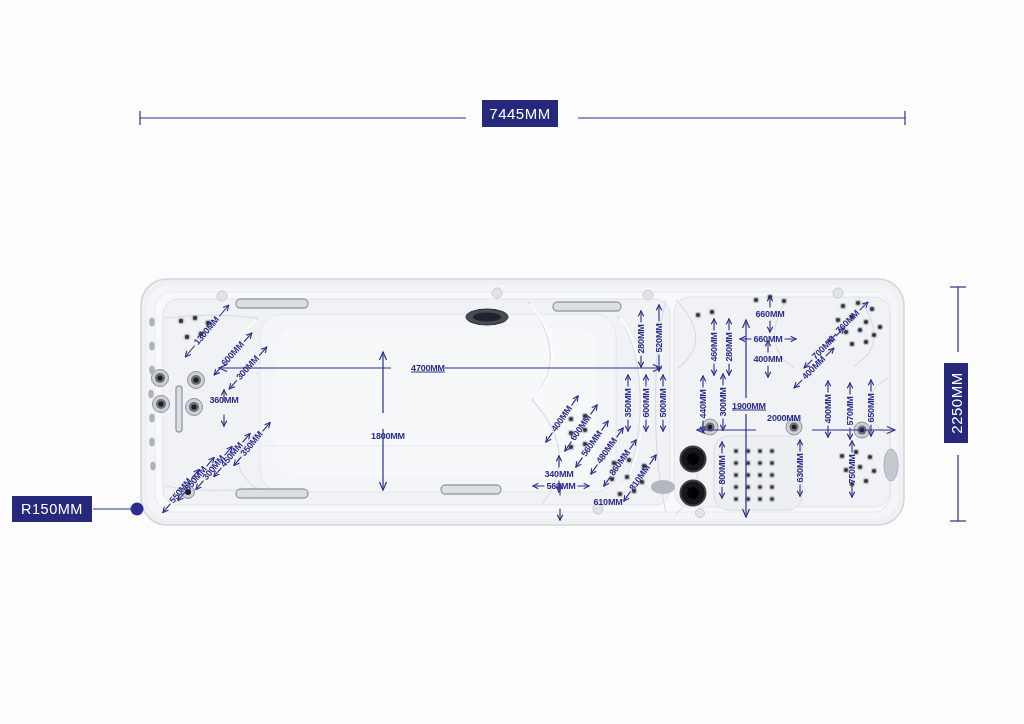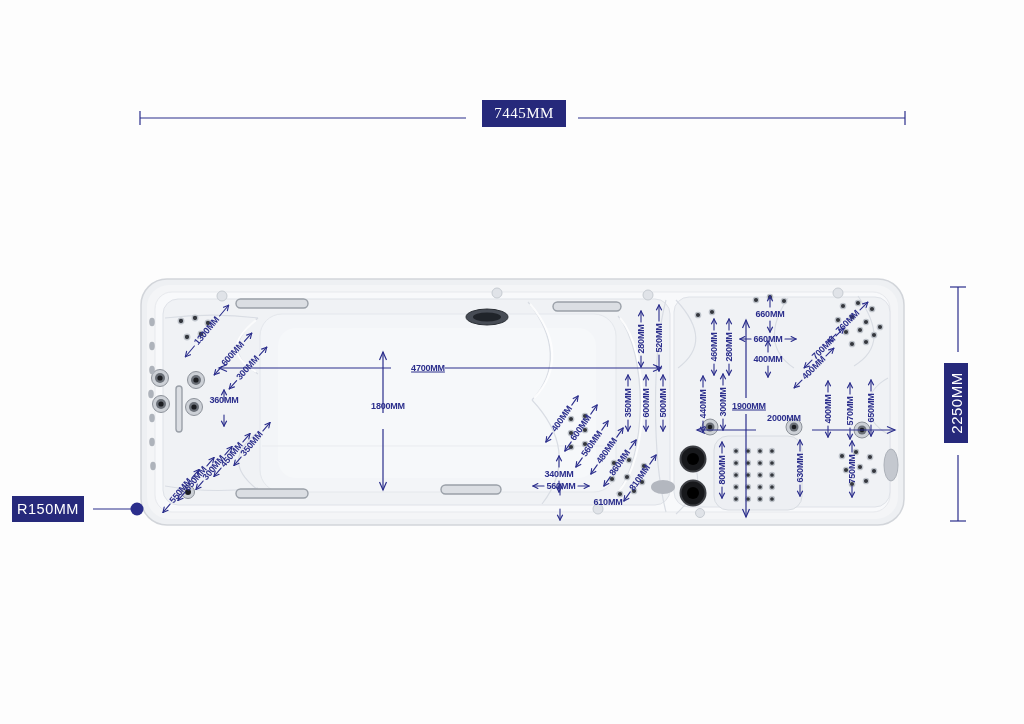--- a/index.html
+++ b/index.html
@@ -486,21 +486,21 @@
       <div class="dim-label" style="left: 207px; top: 331px; transform: translate(-50%, -50%) rotate(-50deg);">1300MM</div>
       <div class="dim-label" style="left: 233px; top: 354px; transform: translate(-50%, -50%) rotate(-48deg);">600MM</div>
       <div class="dim-label" style="left: 248px; top: 368px; transform: translate(-50%, -50%) rotate(-48deg);">300MM</div>
       <div class="dim-label" style="left: 224px; top: 400px; transform: translate(-50%, -50%) rotate(0deg);">360MM</div>
       <div class="dim-label" style="left: 252px; top: 444px; transform: translate(-50%, -50%) rotate(-50deg);">350MM</div>
       <div class="dim-label" style="left: 232px; top: 455px; transform: translate(-50%, -50%) rotate(-50deg);">450MM</div>
       <div class="dim-label" style="left: 214px; top: 468px; transform: translate(-50%, -50%) rotate(-50deg);">300MM</div>
       <div class="dim-label" style="left: 196px; top: 479px; transform: translate(-50%, -50%) rotate(-50deg);">650MM</div>
       <div class="dim-label" style="left: 181px; top: 491px; transform: translate(-50%, -50%) rotate(-50deg);">550MM</div>
       <div class="dim-label" style="left: 428px; top: 368px; transform: translate(-50%, -50%) rotate(0deg); text-decoration: underline;">4700MM</div>
-      <div class="dim-label" style="left: 388px; top: 406px; transform: translate(-50%, -50%) rotate(0deg); text-align: right;">1800MM</div>
+      <div class="dim-label" style="left: 388px; top: 436px; transform: translate(-50%, -50%) rotate(0deg); text-align: right;">1800MM</div>
       <div class="dim-label" style="left: 641px; top: 339px; transform: translate(-50%, -50%) rotate(-90deg);">280MM</div>
       <div class="dim-label" style="left: 659px; top: 338px; transform: translate(-50%, -50%) rotate(-90deg);">520MM</div>
       <div class="dim-label" style="left: 628px; top: 403px; transform: translate(-50%, -50%) rotate(-90deg);">350MM</div>
       <div class="dim-label" style="left: 646px; top: 403px; transform: translate(-50%, -50%) rotate(-90deg);">600MM</div>
       <div class="dim-label" style="left: 663px; top: 403px; transform: translate(-50%, -50%) rotate(-90deg);">500MM</div>
       <div class="dim-label" style="left: 562px; top: 419px; transform: translate(-50%, -50%) rotate(-55deg);">400MM</div>
       <div class="dim-label" style="left: 581px; top: 428px; transform: translate(-50%, -50%) rotate(-55deg);">600MM</div>
       <div class="dim-label" style="left: 592px; top: 444px; transform: translate(-50%, -50%) rotate(-55deg);">560MM</div>
       <div class="dim-label" style="left: 607px; top: 451px; transform: translate(-50%, -50%) rotate(-55deg);">480MM</div>
       <div class="dim-label" style="left: 620px; top: 463px; transform: translate(-50%, -50%) rotate(-55deg);">860MM</div>
@@ -521,23 +521,23 @@
       <div class="dim-label" style="left: 824px; top: 348px; transform: translate(-50%, -50%) rotate(-45deg);">700MM</div>
       <div class="dim-label" style="left: 814px; top: 368px; transform: translate(-50%, -50%) rotate(-45deg);">400MM</div>
       <div class="dim-label" style="left: 828px; top: 409px; transform: translate(-50%, -50%) rotate(-90deg);">400MM</div>
       <div class="dim-label" style="left: 850px; top: 411px; transform: translate(-50%, -50%) rotate(-90deg);">570MM</div>
       <div class="dim-label" style="left: 871px; top: 408px; transform: translate(-50%, -50%) rotate(-90deg);">650MM</div>
       <div class="dim-label" style="left: 722px; top: 470px; transform: translate(-50%, -50%) rotate(-90deg);">800MM</div>
       <div class="dim-label" style="left: 800px; top: 468px; transform: translate(-50%, -50%) rotate(-90deg);">630MM</div>
       <div class="dim-label" style="left: 852px; top: 469px; transform: translate(-50%, -50%) rotate(-90deg);">750MM</div>
     </div>
 
-  <div class="dim-box" style="left:482px;top:100px;width:84px;height:27px;font-family:Liberation Serif, serif;">
+  <div class="dim-box" style="left:482px;top:100px;width:76px;height:27px;">
     <span>7445MM</span>
   </div>
   <div class="dim-box rot" style="left:916px;top:391px;width:80px;height:24px;">
     <span>2250MM</span>
   </div>
-  <div class="dim-box" style="left:12px;top:496px;width:72px;height:26px;font-size:14.5px;">
+  <div class="dim-box" style="left:12px;top:496px;width:80px;height:26px;font-size:14.5px;">
     <span>R150MM</span>
   </div>
 
 </div>
 
 </body></html>

